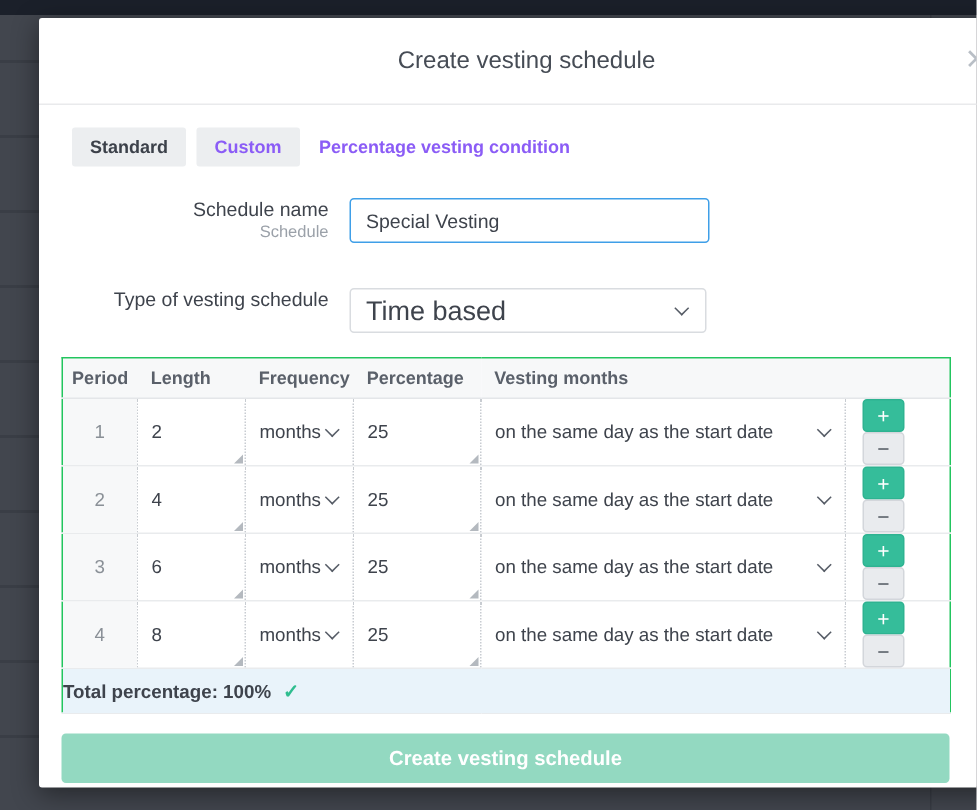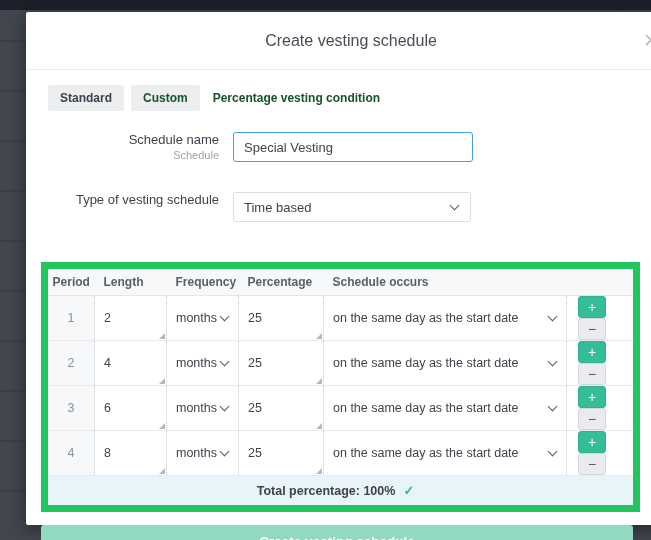--- a/index.html
+++ b/index.html
@@ -24,63 +24,63 @@
     border-radius:2px;box-shadow:0 4px 18px rgba(0,0,0,.45);color:#3e434c;}
   .modal-header{position:relative;height:57px;border-bottom:1px solid #e9eaec;}
   .modal-title{text-align:center;line-height:57px;font-size:16px;color:#464c55;}
   .close-btn{position:absolute;right:15px;top:0;height:57px;display:flex;align-items:center;
     cursor:pointer;border:none;background:none;padding:0 2px;}
   .close-btn span{font-size:19px;color:#b9bfc6;line-height:1;}
 
   
   .tabs{display:flex;gap:7px;margin:15px 16px 0 22px;align-items:center;}
   .tab{font-size:12px;font-weight:bold;padding:6px 12px;border-radius:2px;cursor:pointer;
-    color:#14532d;background:#eceef0;border:none;font-family:inherit;}
+    color:#8b5cf6;background:#eceef0;border:none;font-family:inherit;}
   .tab.active{color:#3c414a;}
   .tab.bare{background:transparent;padding:6px 6px;}
 
   
   .form-row{display:flex;margin-top:21px;}
   .label-col{width:193px;text-align:right;padding-right:14px;flex:none;}
   .field-label{font-size:13px;color:#3e434c;line-height:16px;}
   .required{font-size:11px;color:#9ba1a9;line-height:14px;}
   .text-input{width:218px;height:28px;border:1px solid #3f9fe8;border-radius:3px;
     font-family:inherit;font-size:13px;color:#3e434c;padding:0 10px;outline:none;}
   .hint{display:flex;align-items:center;gap:6px;margin:10px 0 0 209px;
     font-size:11.5px;font-weight:bold;color:#70767f;}
   .type-row{margin-top:30px;}
   .select{position:relative;width:238px;height:30px;border:1px solid #d9dce0;border-radius:3px;
-    display:flex;align-items:center;padding:0 10px;font-size:13px;color:#3e434c;cursor:pointer;
+    display:flex;align-items:center;padding:0 10px;font-size:18px;color:#3e434c;cursor:pointer;
     box-sizing:border-box;background:#fff;}
   .select .chev{position:absolute;right:12px;}
   .chev{width:6px;height:6px;border-right:1.5px solid #565c66;border-bottom:1.5px solid #565c66;
     transform:rotate(45deg);display:inline-block;margin-top:-3px;}
 
   
-  table.vest{border-collapse:collapse;table-layout:fixed;width:592px;margin:40px 0 0 15px;
-    border:7px solid #22c55e;font-size:12.5px;}
+  table.vest{border-collapse:collapse;table-layout:fixed;width:592px;margin:16px 0 0 15px;
+    border:1px solid #22c55e;font-size:12.5px;}
   .vest th{background:#f7f8f9;color:#5a606a;font-size:12px;font-weight:bold;text-align:left;
     height:26px;padding:0 0 0 9px;border-bottom:1px solid #e4e6e9;}
   .vest th.c-period{text-align:center;padding:0;}
   .vest td{height:37px;border-bottom:1px solid #e9ebed;position:relative;padding:0;}
   .vest tr td:not(:last-child){border-right:1px dotted #c8ccd1;}
   .td-period{background:#f7f8f9;color:#8a9097;text-align:center;}
   .cell-input{width:100%;height:100%;border:none;outline:none;background:transparent;
     font-family:inherit;font-size:12.5px;color:#3e434c;padding:0 0 0 9px;box-sizing:border-box;}
   .handle::after{content:"";position:absolute;right:1px;bottom:1px;width:0;height:0;
     border-bottom:6px solid #b4b9bf;border-left:6px solid transparent;}
   .cell-select{display:flex;align-items:center;height:100%;padding:0 10px 0 9px;cursor:pointer;}
   .cell-select .lbl{flex:1;}
   .td-actions{padding-left:11px !important;}
   .btn-sq{width:28px;height:22px;border-radius:3px;font-size:14px;line-height:1;cursor:pointer;
     font-family:inherit;vertical-align:middle;}
   .btn-add{background:#35bd9a;border:1px solid #2eb391;color:#fff;margin-right:5px;}
   .btn-remove{background:#e9ebee;border:1px solid #d3d6db;color:#525861;}
   .total-row td{height:29px;background:#e9f3fa;border-right:none !important;}
-  .total-wrap{display:flex;justify-content:center;align-items:center;gap:8px;
+  .total-wrap{display:flex;justify-content:flex-start;align-items:center;gap:8px;
     padding-right:10px;font-weight:bold;font-size:12.5px;color:#3e434c;}
   .check{color:#2fbd8f;font-weight:bold;font-size:13px;}
 
   
   .submit-btn{display:block;margin:13px 0 0 15px;width:592px;height:33px;background:#93d9c1;
     border:none;border-radius:3px;color:#ffffff;font-weight:bold;font-size:13.5px;
     font-family:inherit;cursor:pointer;}
 
   .bulb{flex:none;}
 </style>
@@ -141,21 +141,21 @@
         <col style="width:85px">
           <col style="width:243px">
           <col style="width:70px">
       </colgroup>
       <tbody>
           <tr>
         <th class="c-period">Period</th>
         <th>Length</th>
         <th>Frequency</th>
         <th>Percentage</th>
-        <th>Schedule occurs</th>
+        <th>Vesting months</th>
         <th></th>
       </tr>
 
       <tr>
         <td class="td-period">1</td>
         <td class="handle"><input class="cell-input" value="2" style=""></td>
         <td>
               <div class="cell-select">
           <span class="lbl">months</span>
           <span class="chev"></span>

